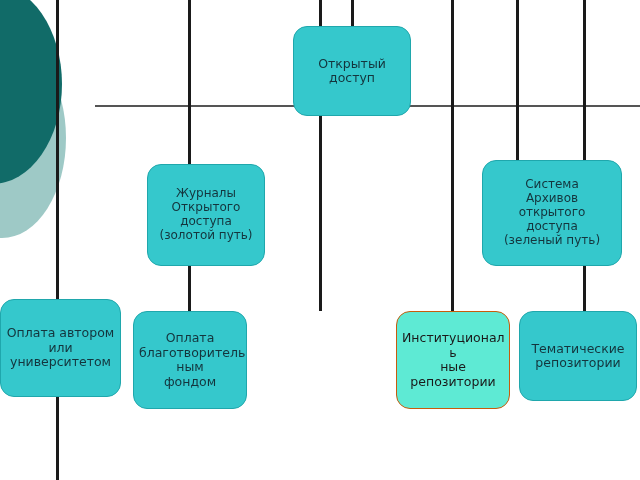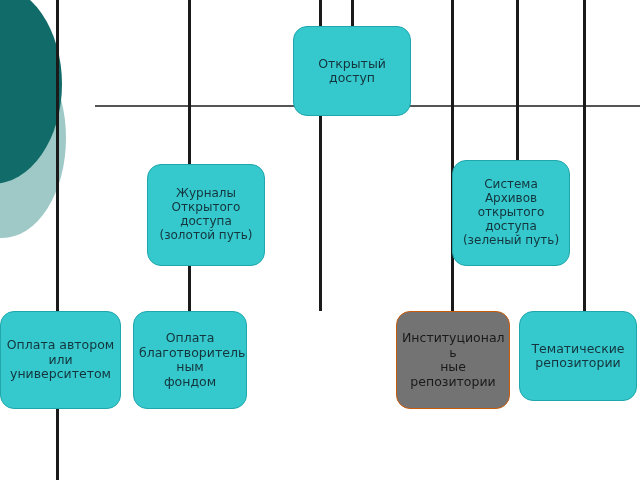--- a/index.html
+++ b/index.html
@@ -61,35 +61,35 @@
     line-height: 1.16;
     color: #14353d;
     padding: 20px 5px;
     z-index: 5;
   }
   .node.teal {
     background: #35C8CC;
     border: 1px solid #1FA7AC;
   }
   .node.orange {
-    background: #737373;
+    background: #5eead4;
     border: 1px solid #C85C0C;
   }
   .node-label {
     display: block;
     width: 100%;
     white-space: pre-line;
   }
 
   
   #node-open-access      { left: 293px; top: 26px;  width: 118px; height: 90px;  font-size: 12.5px; }
   #node-gold-journals    { left: 147px; top: 164px; width: 118px; height: 102px; font-size: 12px; }
-  #node-green-archives   { left: 452px; top: 160px; width: 118px; height: 106px; font-size: 12px; }
+  #node-green-archives   { left: 482px; top: 160px; width: 140px; height: 106px; font-size: 12px; }
 
-  #node-author-pay       { left: 0px;   top: 311px; width: 121px; height: 98px;  font-size: 12.5px; }
+  #node-author-pay       { left: 0px;   top: 299px; width: 121px; height: 98px;  font-size: 12.5px; }
   #node-charity-pay      { left: 133px; top: 311px; width: 114px; height: 98px;  font-size: 12.5px; }
   #node-corporate-pay    { left: 258px; top: 311px; width: 118px; height: 98px;  font-size: 12.5px; }
   #node-institutional    { left: 396px; top: 311px; width: 114px; height: 98px;  font-size: 12.5px; color:#1a1a1a; }
   #node-thematic         { left: 519px; top: 311px; width: 118px; height: 90px;  font-size: 12.5px; }
 </style>
 </head>
 <body>
 
 <div id="stage">
 

